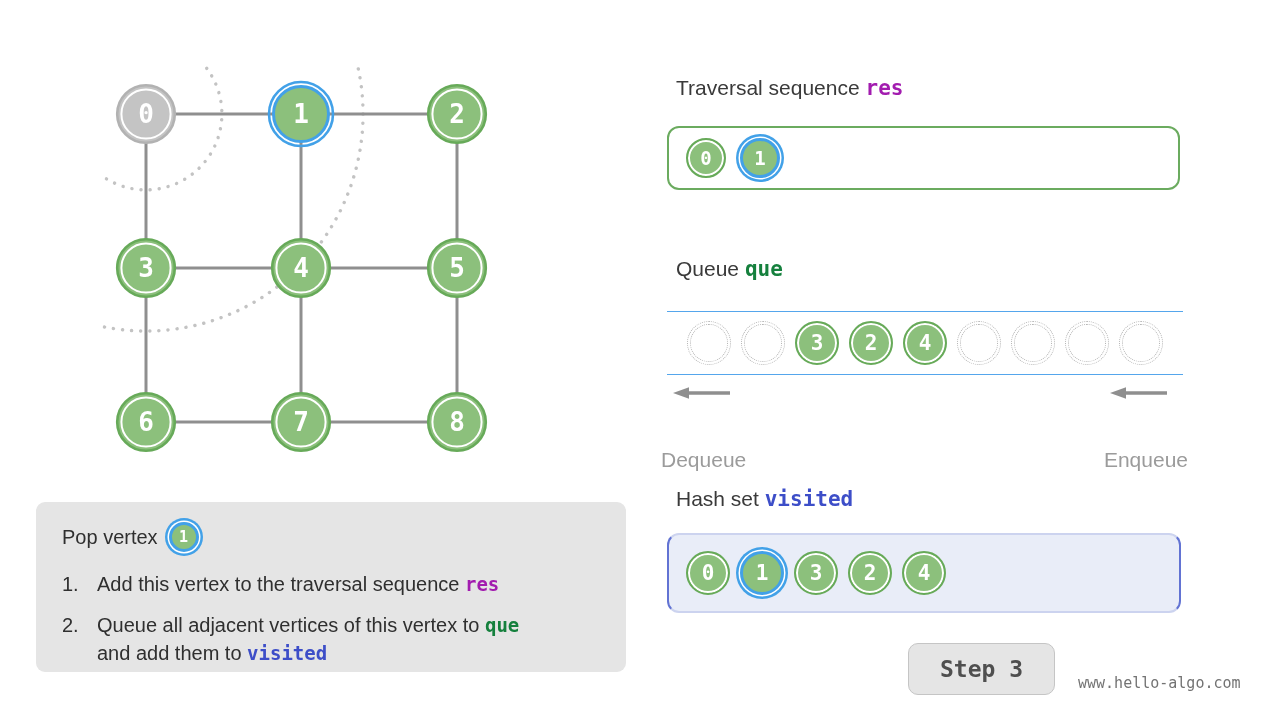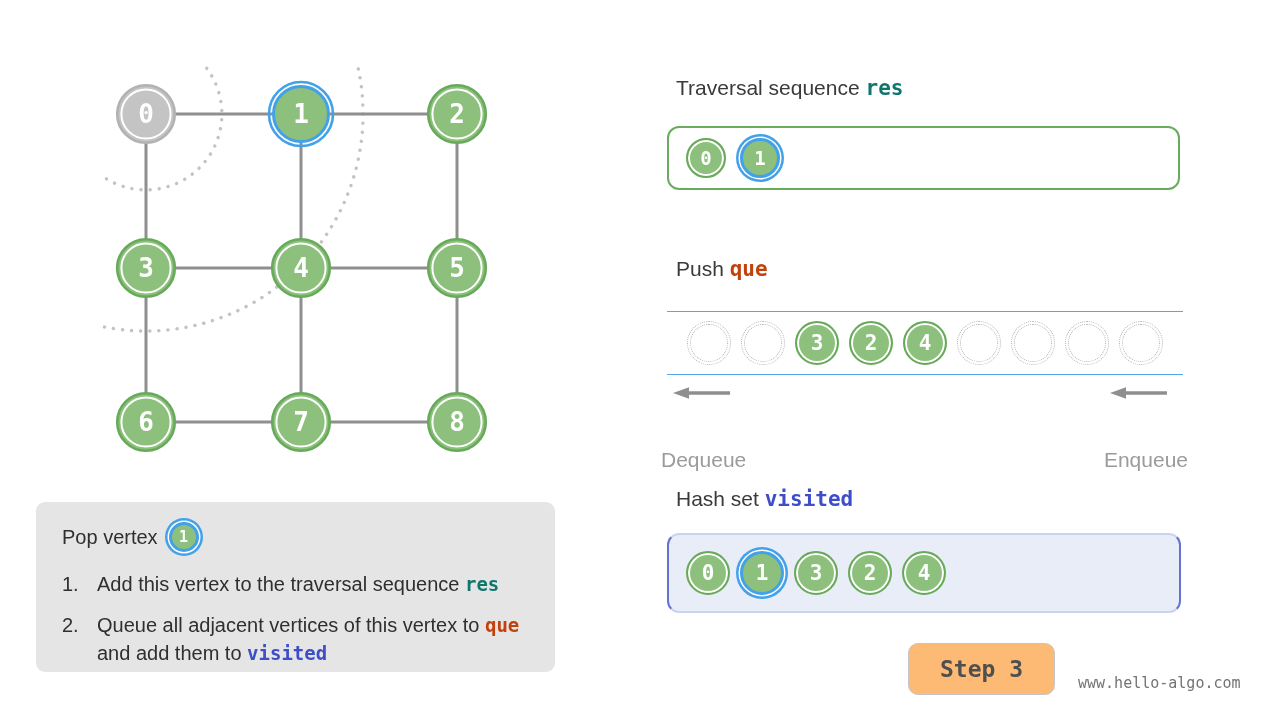--- a/index.html
+++ b/index.html
@@ -2,22 +2,22 @@
 <html><head>
 <meta charset="utf-8">
 <style>
   html,body{margin:0;padding:0;background:#ffffff;}
   .stage{position:relative;width:1280px;height:720px;overflow:hidden;
          font-family:"Liberation Sans",sans-serif;background:#ffffff;}
 
   
   .h{position:absolute;font-size:21px;color:#3a3a3a;white-space:nowrap;}
   .code{font-family:"DejaVu Sans Mono",monospace;font-weight:bold;}
-  .code.green{color:#0f766e;}
-  .code.blue{color:#c2410c;}
+  .code.green{color:#a21caf;}
+  .code.blue{color:#15803d;}
   .code.indigo{color:#3d4ec8;}
 
   
   .circ{border-radius:50%;box-sizing:border-box;display:flex;align-items:center;
         justify-content:center;color:#fff;font-family:"DejaVu Sans Mono",monospace;
         font-weight:bold;flex:0 0 auto;position:relative;}
   .s44{width:44px;height:44px;font-size:21px;}
   .s40{width:40px;height:40px;font-size:19px;}
   .s30{width:30px;height:30px;font-size:15px;}
   .v-visited{background:#8cc07c;border:2px solid #67aa59;box-shadow:inset 0 0 0 2px #ffffff;}
@@ -38,32 +38,32 @@
   .arrow{position:absolute;width:60px;height:14px;}
   .q-label{position:absolute;font-size:21px;color:#9b9b9b;margin-top:32px;}
 
   
   .hash-box{position:absolute;left:667px;top:533px;width:514px;height:80px;box-sizing:border-box;
             background:#e9edf8;border:2.4px solid #6273d3;border-top-color:#ccd3ef;
             border-bottom-color:#ccd3ef;border-radius:12px;
             display:flex;align-items:center;gap:10px;padding-left:17px;}
 
   
-  .explain{position:absolute;left:36px;top:502px;width:519px;height:170px;box-sizing:border-box;
+  .explain{position:absolute;left:36px;top:502px;width:590px;height:170px;box-sizing:border-box;
            background:#e5e5e5;border-radius:9px;padding:15px 24px 0 26px;
            font-size:20px;color:#2f2f2f;}
   .ex-line1{display:flex;align-items:center;gap:11px;height:40px;}
   .ex-item{display:flex;gap:13px;margin-top:13px;line-height:28px;}
   .ex-num{width:22px;flex:0 0 auto;}
   .ex-text{flex:1;}
   .explain .code{font-size:19px;}
 
   
   .step-btn{position:absolute;left:908px;top:643px;width:147px;height:52px;box-sizing:border-box;
-            background:#fdba74;border:1.5px solid #c5c5c5;border-radius:10px;
+            background:#e5e5e5;border:1.5px solid #c5c5c5;border-radius:10px;
             display:flex;align-items:center;justify-content:center;
             font-family:"DejaVu Sans Mono",monospace;font-weight:bold;
             font-size:23px;color:#4f4f4f;}
   .watermark{position:absolute;left:1078px;top:674px;
              font-family:"DejaVu Sans Mono",monospace;font-size:15px;color:#737373;}
 </style>
 </head>
 <body>
 
 <div class="stage">
@@ -156,21 +156,21 @@
   <div class="res-box">
       <div class="circ s40 v-visited">
         <span>0</span>
       </div>
       <div class="circ s40 v-current">
         <span>1</span>
       </div>
     </div>
 
   <div class="h" style="left:676px;top:257px;">
-    <span>Push</span>
+    <span>Queue</span>
     <span class="code blue">que</span>
   </div>
   <div class="queue-box">
       <div class="circ s44 v-empty"></div>
       <div class="circ s44 v-empty"></div>
       <div class="circ s44 v-visited">
         <span>3</span>
       </div>
       <div class="circ s44 v-visited">
         <span>2</span>

